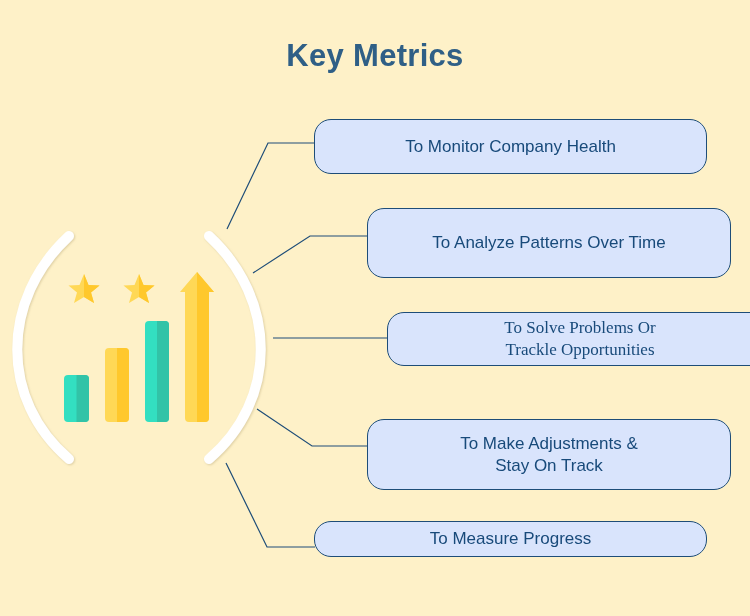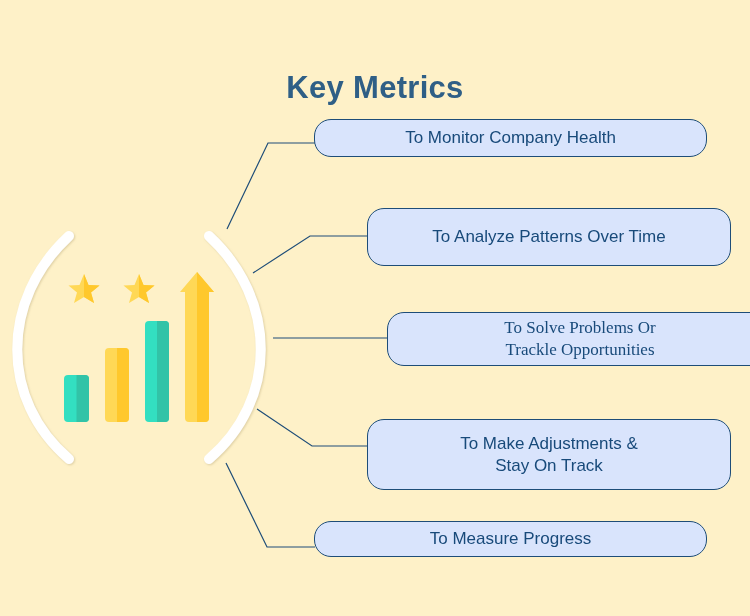--- a/index.html
+++ b/index.html
@@ -11,21 +11,20 @@
       font-family: "Liberation Sans", "DejaVu Sans", sans-serif;
     }
     .title {
       position: absolute;
       left: 0; top: 38px; width: 750px;
       text-align: center;
       font-size: 31px;
       font-weight: bold;
       color: #2f5f86;
       letter-spacing: 0.3px;
-      margin-top: 32px;
     }
     .connectors {
       position: absolute; left: 0; top: 0;
       width: 750px; height: 616px;
       pointer-events: none;
     }
     .icon-graphic {
       position: absolute; left: 0; top: 0;
       width: 750px; height: 616px;
     }
@@ -93,24 +92,24 @@
 </svg>
 
 <svg class="connectors" viewBox="0 0 750 616" xmlns="http://www.w3.org/2000/svg">
   <polyline points="227,229 268,143 315,143" fill="none" stroke="#1e4d78" stroke-width="1.2"></polyline>
   <polyline points="253,273 310,236 368,236" fill="none" stroke="#1e4d78" stroke-width="1.2"></polyline>
   <polyline points="273,338 388,338" fill="none" stroke="#1e4d78" stroke-width="1.2"></polyline>
   <polyline points="257,409 312,446 368,446" fill="none" stroke="#1e4d78" stroke-width="1.2"></polyline>
   <polyline points="226,463 267,547 315,547" fill="none" stroke="#1e4d78" stroke-width="1.2"></polyline>
 </svg>
 
-<div class="box" style="left:314px; top:119px; width:393px; height:38px;">
+<div class="box" style="left:314px; top:119px; width:393px; height:55px;">
   <span>To Monitor Company Health</span>
 </div>
-<div class="box" style="left:367px; top:208px; width:364px; height:58px;">
+<div class="box" style="left:367px; top:208px; width:364px; height:70px;">
   <span>To Analyze Patterns Over Time</span>
 </div>
 <div class="box" style="left:387px; top:312px; width:386px; height:54px;font-family:Liberation Serif, serif;">
   <span>To Solve Problems Or
 Trackle Opportunities</span>
 </div>
 <div class="box" style="left:367px; top:419px; width:364px; height:71px;">
   <span>To Make Adjustments &amp;
 Stay On Track</span>
 </div>

